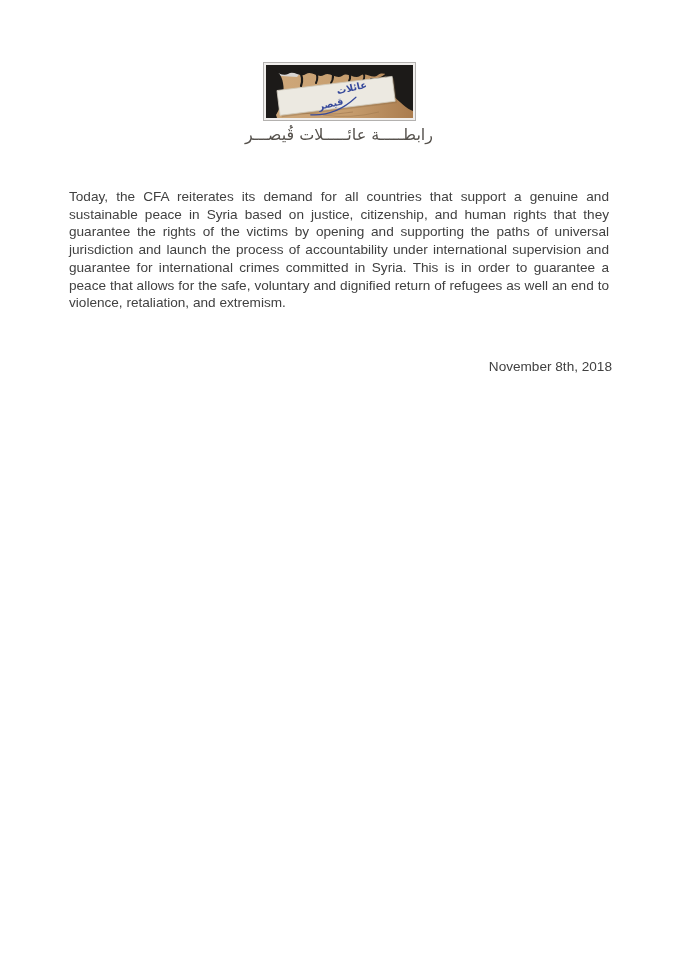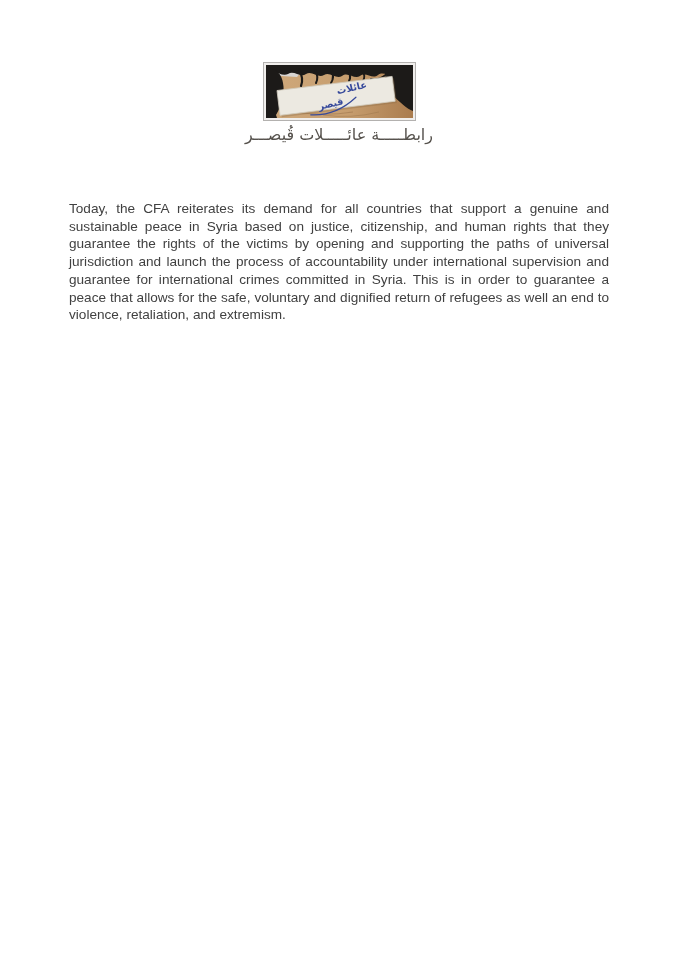--- a/index.html
+++ b/index.html
@@ -30,21 +30,21 @@
   }
   .org-en {
     margin-top: 0px;
     font-size: 14px;
     line-height: 18px;
     letter-spacing: 0.2px;
     color: #49463f;
   }
   .statement {
     position: absolute;
-    top: 200px; left: 69px; width: 540px;
+    top: 188px; left: 69px; width: 540px;
     margin: 0;
     font-size: 13.6px;
     line-height: 17.7px;
     color: #414141;
     text-align: justify;
     text-justify: inter-word;
   }
   .date-line {
     position: absolute;
     top: 358px; left: 69px; width: 543px;
@@ -111,14 +111,15 @@
           <path d="M44,46 q24,7 48,-7" stroke="#36499b" stroke-width="1.2" fill="none" stroke-linecap="round"></path>
         </g>
       </g>
     </svg>
 
     <div class="org-ar">رابطـــــة عائـــــلات قُيصـــر</div>
   </div>
 
   <p class="statement">Today, the CFA reiterates its demand for all countries that support a genuine and sustainable peace in Syria based on justice, citizenship, and human rights that they guarantee the rights of the victims by opening and supporting the paths of universal jurisdiction and launch the process of accountability under international supervision and guarantee for international crimes committed in Syria. This is in order to guarantee a peace that allows for the safe, voluntary and dignified return of refugees as well an end to violence, retaliation, and extremism.</p>
 
+  <p class="date-line">November 8th, 2018</p>
 
 </div>
 
 </body></html>

